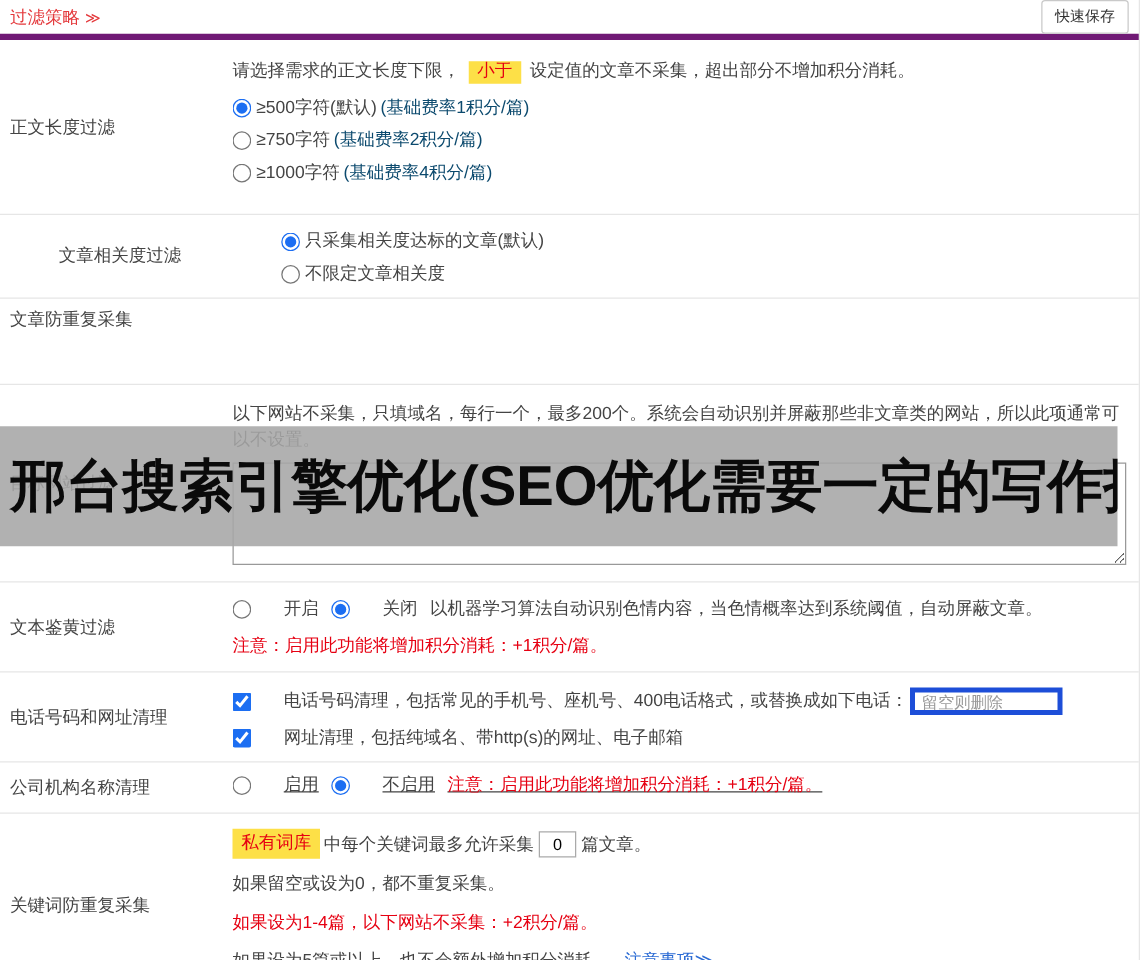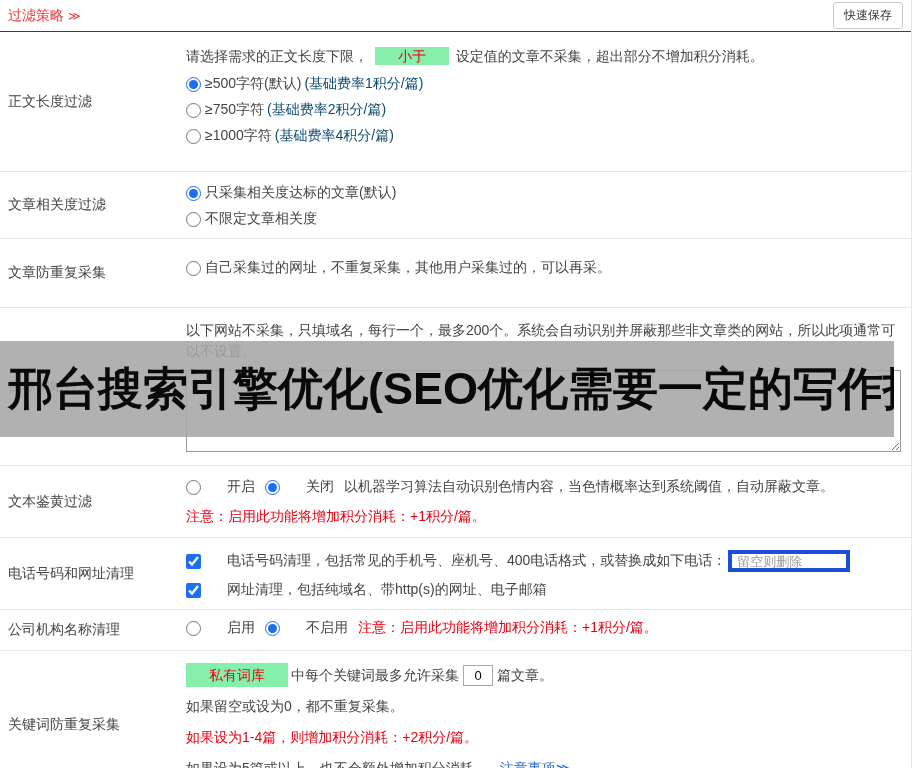--- a/index.html
+++ b/index.html
@@ -5,46 +5,46 @@
   * { margin:0; padding:0; box-sizing:border-box; }
   html,body { background:#fff; }
   body {
     width:912px; height:768px; overflow:hidden; position:relative;
     font-family:"Liberation Sans","DejaVu Sans",sans-serif;
     font-size:14px; color:#444;
   }
   .page { width:912px; height:768px; border-right:1px solid #e6e6e6; }
   .topbar {
     height:32px; display:flex; align-items:center; justify-content:space-between;
-    padding:0 8px; border-bottom:1px solid #701a75;
+    padding:0 8px; border-bottom:5px solid #701a75;
   }
   .title-wrap { display:flex; align-items:center; gap:4px; }
   .title { color:#e4393c; font-size:14px; }
   .arrow { color:#e4393c; font-size:12px; cursor:pointer; }
   .save-btn {
     font-size:12px; padding:4px 10px; border:1px solid #c9c9c9; border-radius:3px;
     background:#fff; color:#333; cursor:pointer;
     font-family:"Liberation Sans","DejaVu Sans",sans-serif;
   }
   .row { display:flex; border-bottom:1px solid #e6e6e6; }
   .row-label { width:178px; padding:8px 8px; display:flex; align-items:center; color:#444; flex-shrink:0; }
   .row-content { flex:1; padding:12px 10px 10px 8px; }
-  .r1 { min-height:140px; } .r2 { min-height:64px; } .r3 { min-height:69px; }
+  .r1 { min-height:140px; } .r2 { min-height:64px;padding-left:39px; } .r3 { min-height:69px;flex-direction:column; }
   .r4 { min-height:155px; } .r5 { min-height:72px; } .r6 { min-height:68px; }
-  .r7 { min-height:40px; border-bottom:none; } .r7 .row-content { padding-top:9px; }
+  .r7 { min-height:40px; border-bottom:none; } .r7 .row-content { padding-top:9px;text-decoration:underline; }
   .r8 { min-height:128px; border-top:1px solid #e6e6e6; border-bottom:none; }
   .r1 .row-content { padding-top:14px; }
   .opt { display:flex; align-items:center; margin:8px 0 0 0; cursor:pointer; }
   .opt-inline { display:inline-flex; align-items:center; margin:0 10px 0 0; cursor:pointer;gap:22px; }
   input[type=radio], input[type=checkbox] {
     accent-color:#1c6ef2; width:15px; height:15px; margin-right:4px; cursor:pointer; flex-shrink:0;
   }
   .red { color:#e60012; }
   .red-u { color:#0c4a6e; margin-left:3px; }
-  .hl { background:#86efac; color:#e60012; padding:1px 23px; margin:0 3px; }
+  .hl { background:#fde047; color:#e60012; padding:1px 7px; margin:0 3px;font-family:Liberation Mono, monospace; }
   .note { color:#e60012; margin-top:12px; }
   .desc-line { margin-bottom:8px; line-height:21px; }
   textarea {
     width:100%; height:82px; border:1px solid #999; resize:both;
     font-family:"Liberation Sans","DejaVu Sans",sans-serif; font-size:14px; padding:4px;
   }
   .inline-input {
     border:4px solid #1d4ed8; height:22px; padding:2px 5px; font-size:13px; width:122px;
     font-family:"Liberation Sans","DejaVu Sans",sans-serif; color:#333;
   }
@@ -114,24 +114,20 @@
       <label class="opt">
         <input type="radio" name="rel" style="">
         <span>不限定文章相关度</span>
       </label>
     </div>
   </div>
 
   <div class="row r3">
     <div class="row-label">文章防重复采集</div>
     <div class="row-content">
-      <label class="opt">
-        <input type="radio" name="dedup" style="">
-        <span>自己采集过的网址，不重复采集，其他用户采集过的，可以再采。</span>
-      </label>
     </div>
   </div>
 
   <div class="row r4">
     <div class="row-label">目标网站过滤</div>
     <div class="row-content">
       <div class="desc-line">以下网站不采集，只填域名，每行一个，最多200个。系统会自动识别并屏蔽那些非文章类的网站，所以此项通常可以不设置。</div>
       <textarea value="" style=""></textarea>
     </div>
   </div>
@@ -193,21 +189,21 @@
   <div class="row r8">
     <div class="row-label">关键词防重复采集</div>
     <div class="row-content">
       <div class="kline">
         <span class="hl" style="margin-left:0">私有词库</span>
         <span>中每个关键词最多允许采集</span>
         <input type="text" class="count-input" value="0" style="">
         <span>篇文章。</span>
       </div>
       <div class="kline-text">如果留空或设为0，都不重复采集。</div>
-      <div class="kline-text red">如果设为1-4篇，则增加积分消耗：+2积分/篇。</div>
+      <div class="kline-text red">如果设为1-4篇，以下网站不采集：+2积分/篇。</div>
       <div class="kline-text">
         <span>如果设为5篇或以上，也不会额外增加积分消耗。</span>
         <a class="link">注意事项≫</a>
       </div>
     </div>
   </div>
 
 </div>
 
 <div class="watermark">

